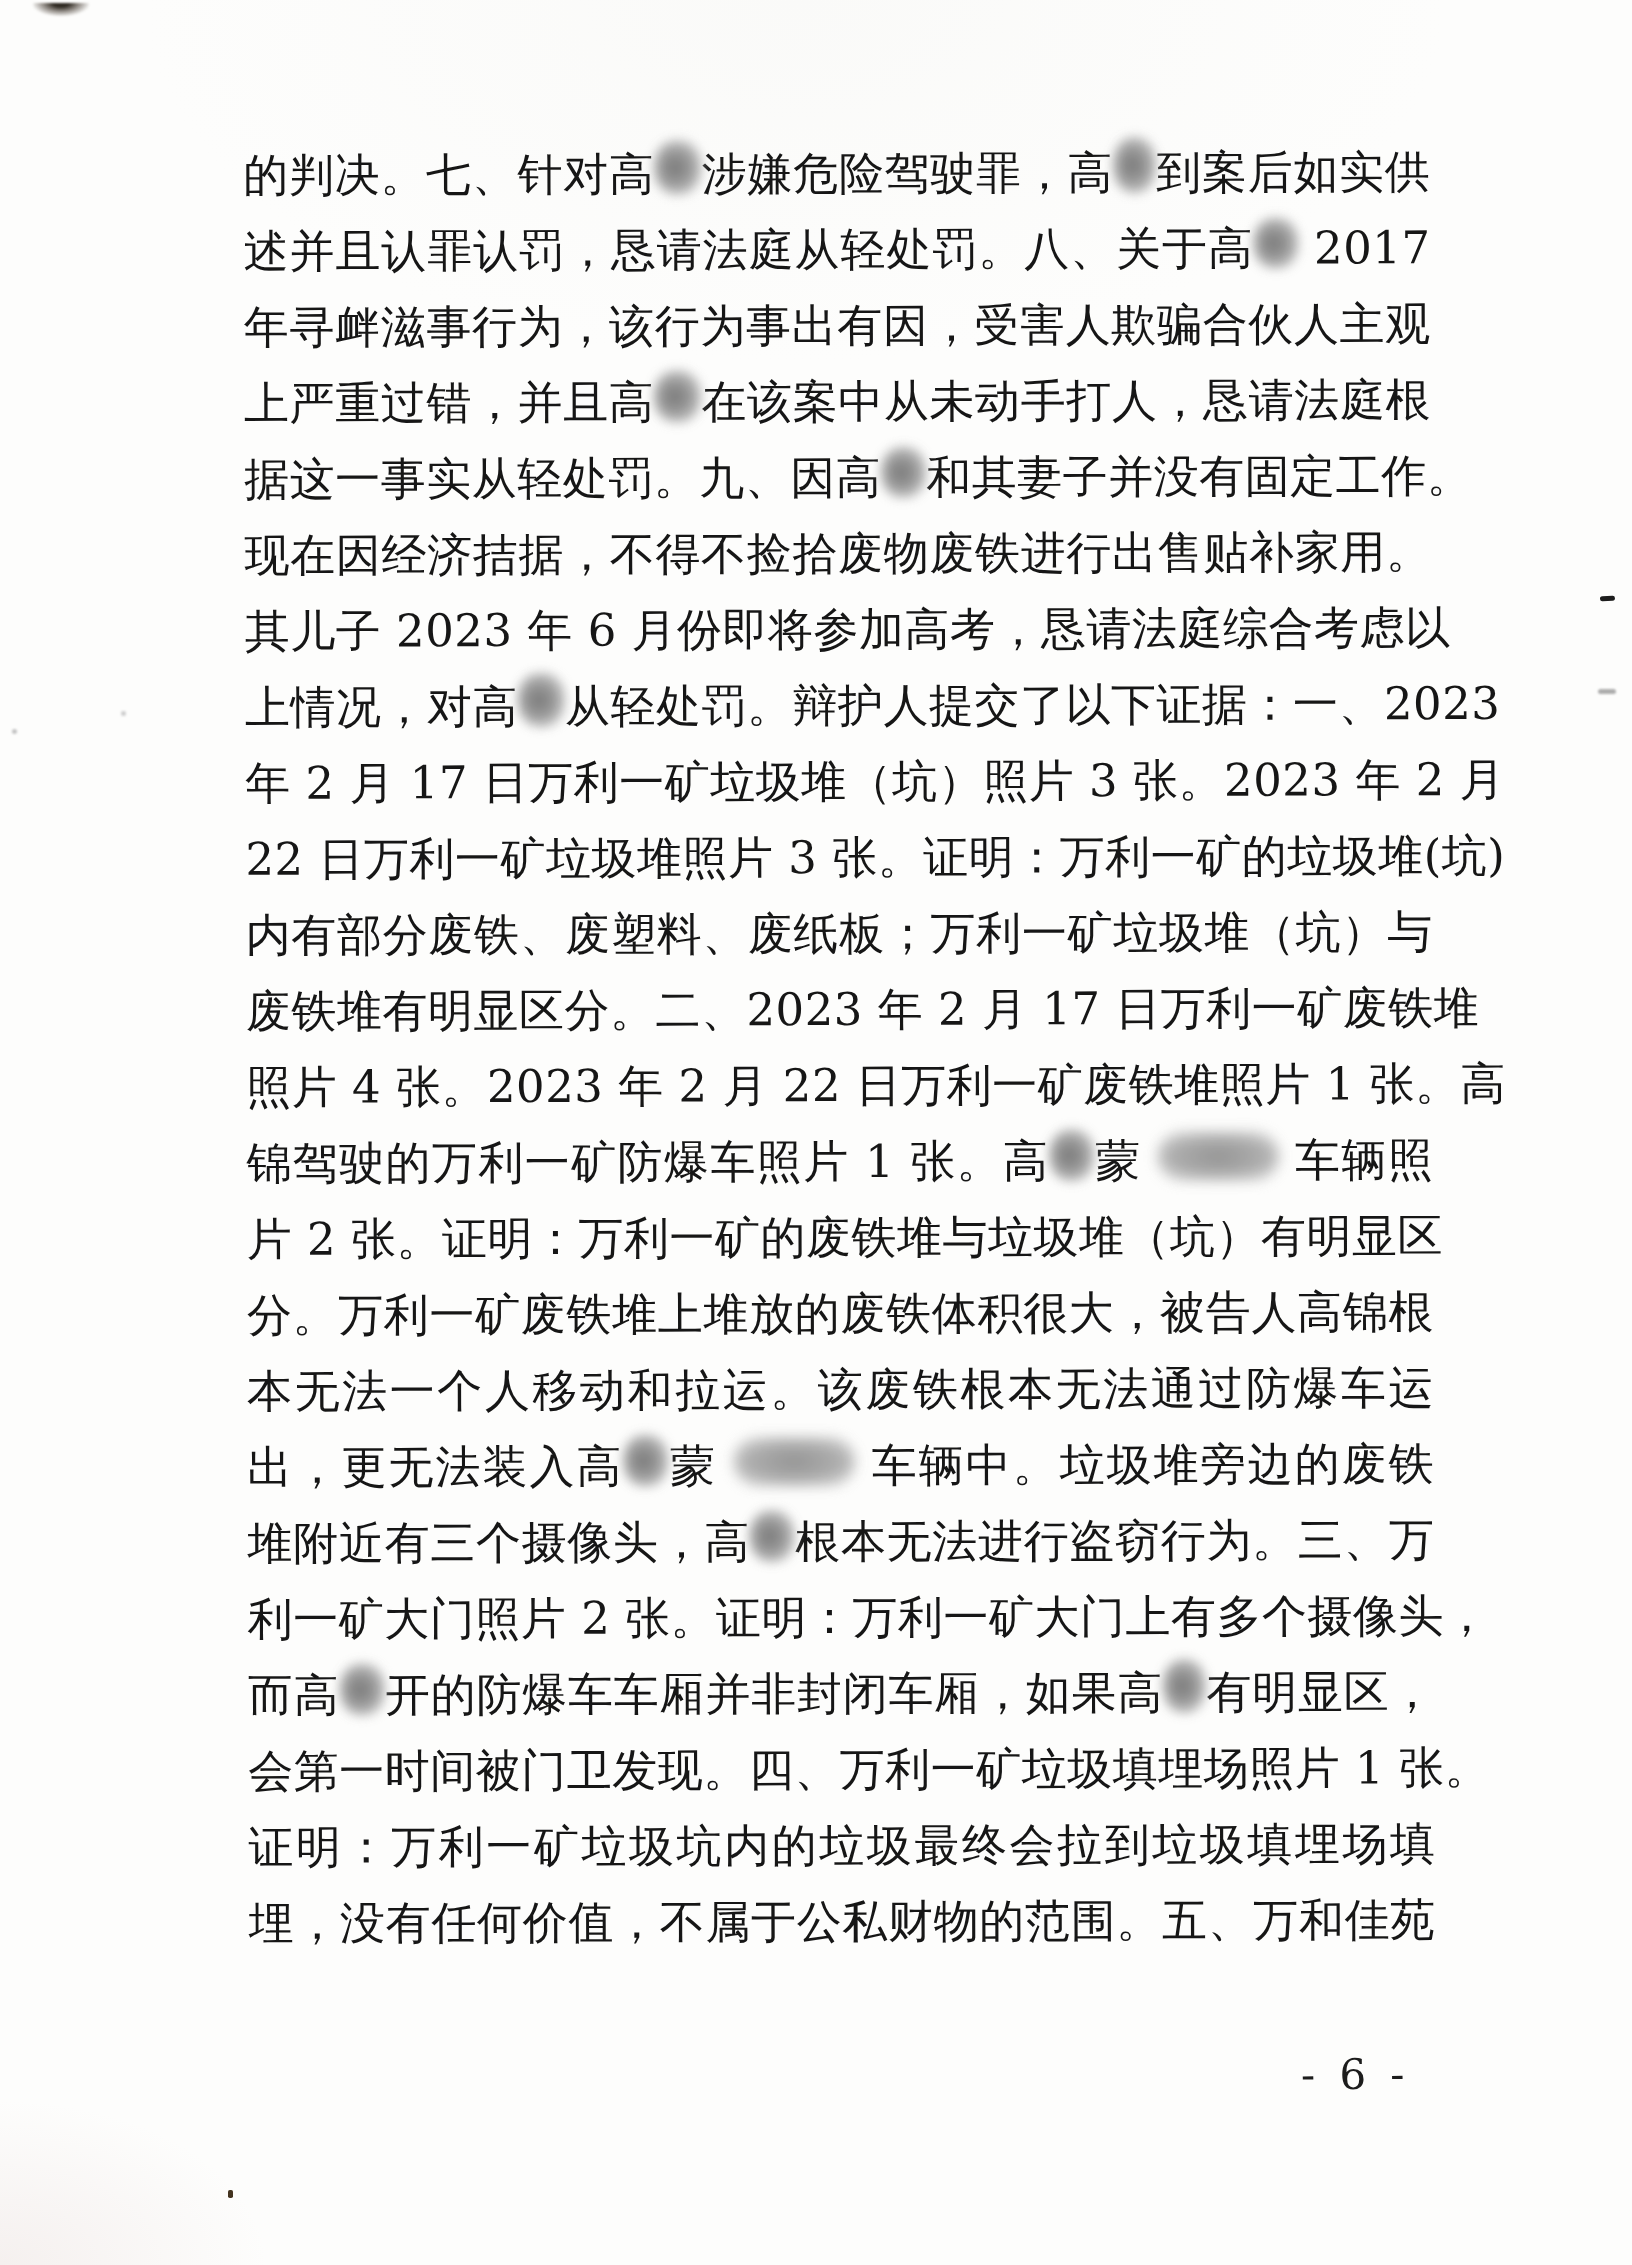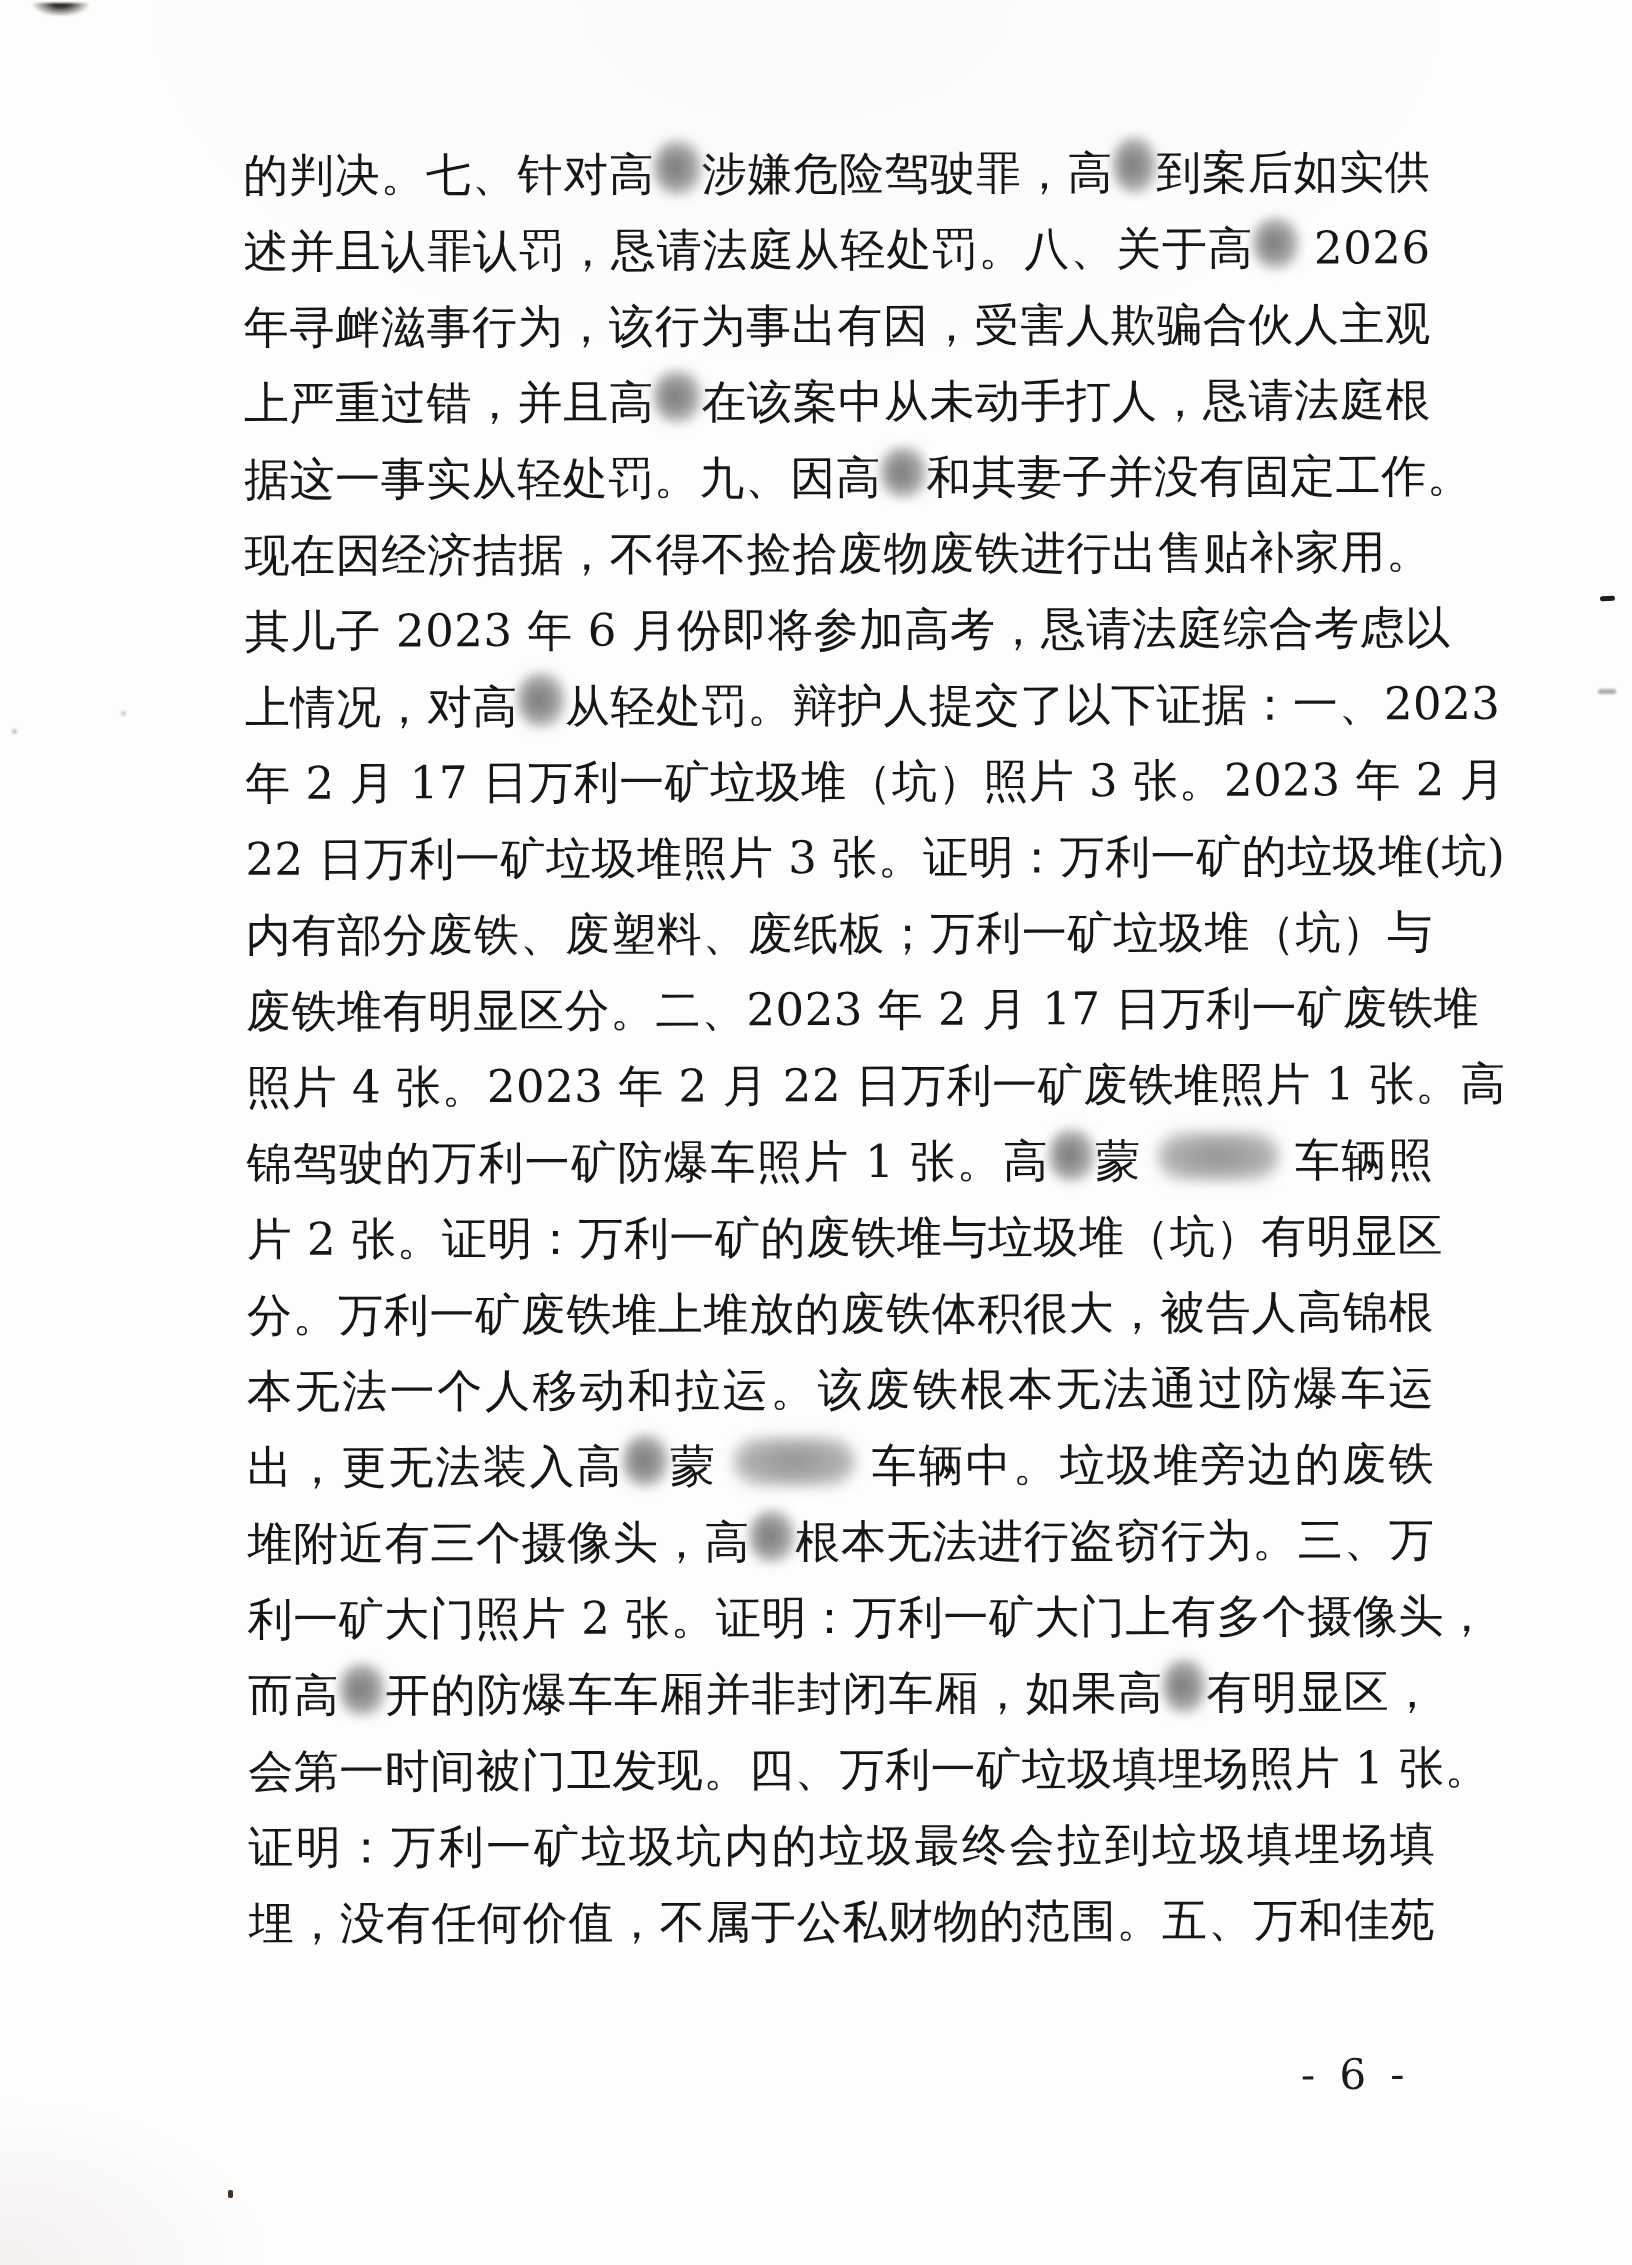--- a/index.html
+++ b/index.html
@@ -85,21 +85,21 @@
 
   <div class="artifact a-crescent"></div>
   <div class="artifact a-dash1"></div>
   <div class="artifact a-dash2"></div>
   <div class="artifact a-speck1"></div>
   <div class="artifact a-speck2"></div>
   <div class="artifact a-speck3"></div>
 
   <div class="text-block">
       <div class="line"><span>的判决。七、针对高</span><span class="redact" style="width: 47px; height: 54px;"></span><span>涉嫌危险驾驶罪，高</span><span class="redact" style="width: 43px; height: 56px;"></span><span>到案后如实供</span></div>
-      <div class="line"><span>述并且认罪认罚，恳请法庭从轻处罚。八、关于高</span><span class="redact" style="width: 45px; height: 51px;"></span><span> 2026</span></div>
+      <div class="line"><span>述并且认罪认罚，恳请法庭从轻处罚。八、关于高</span><span class="redact" style="width: 45px; height: 51px;"></span><span> 2017</span></div>
       <div class="line"><span>年寻衅滋事行为，该行为事出有因，受害人欺骗合伙人主观</span></div>
       <div class="line"><span>上严重过错，并且高</span><span class="redact" style="width: 47px; height: 52px;"></span><span>在该案中从未动手打人，恳请法庭根</span></div>
       <div class="line"><span>据这一事实从轻处罚。九、因高</span><span class="redact" style="width: 45px; height: 51px;"></span><span>和其妻子并没有固定工作。</span></div>
       <div class="line"><span>现在因经济拮据，不得不捡拾废物废铁进行出售贴补家用。</span></div>
       <div class="line"><span>其儿子 2023 年 6 月份即将参加高考，恳请法庭综合考虑以</span></div>
       <div class="line"><span>上情况，对高</span><span class="redact" style="width: 47px; height: 54px;"></span><span>从轻处罚。辩护人提交了以下证据：一、2023</span></div>
       <div class="line"><span>年 2 月 17 日万利一矿垃圾堆（坑）照片 3 张。2023 年 2 月</span></div>
       <div class="line"><span>22 日万利一矿垃圾堆照片 3 张。证明：万利一矿的垃圾堆(坑)</span></div>
       <div class="line"><span>内有部分废铁、废塑料、废纸板；万利一矿垃圾堆（坑）与</span></div>
       <div class="line"><span>废铁堆有明显区分。二、2023 年 2 月 17 日万利一矿废铁堆</span></div>

